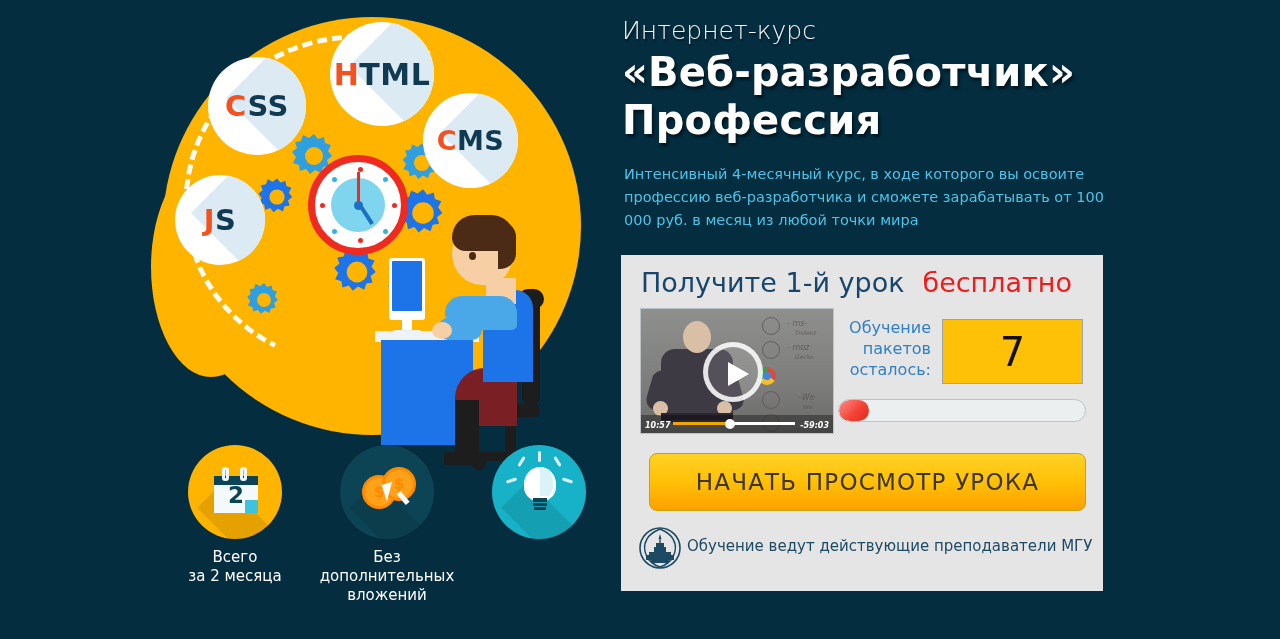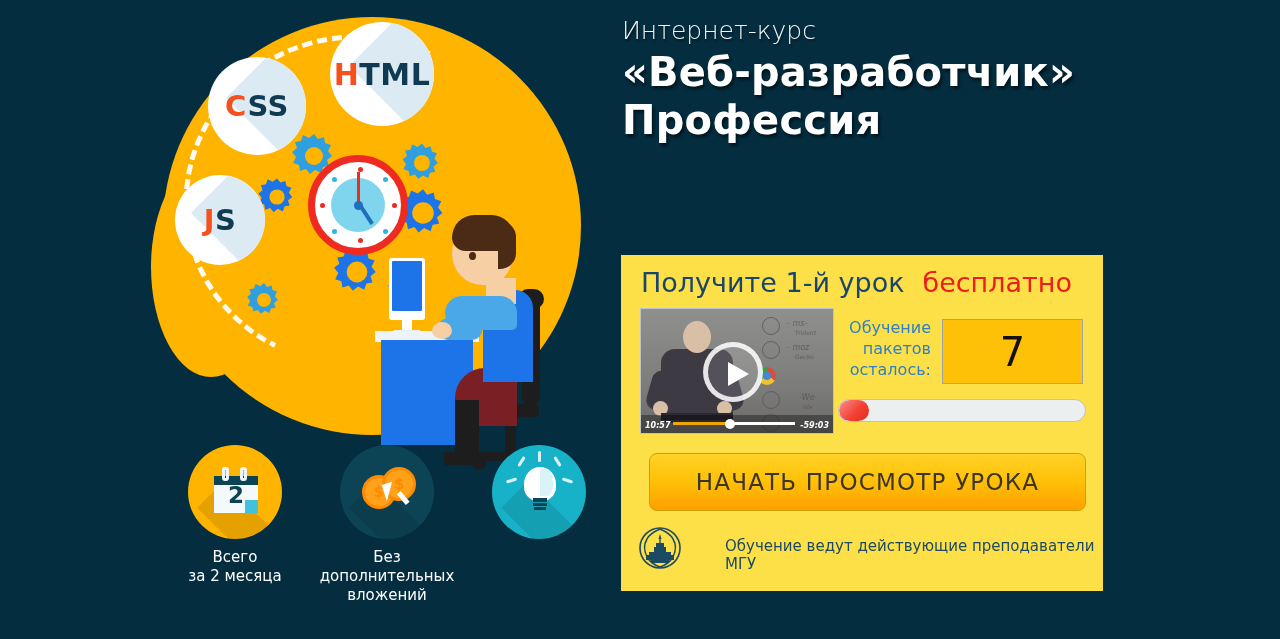--- a/index.html
+++ b/index.html
@@ -225,21 +225,21 @@
     text-shadow: 2px 3px 3px rgba(0,0,0,.5);
   }
   .lede {
     position:absolute; left:4px; top:163px; width:500px;
     font-size:14.5px; line-height:23px; color:#4fc3e8;
   }
 
   
   .panel{
     position:absolute; left:1px; top:255px; width:482px; height:336px;
-    background:#fde047;
+    background:#e5e5e5;
   }
   .panel-h{
     position:absolute; left:20px; top:12px; font-size:27px; color:#17456e; white-space:nowrap;
   }
   .panel-h .free{ color:#ee1c1c; margin-left:18px; }
 
   .video{
     position:absolute; left:19px; top:53px; width:194px; height:126px;
     background:#6e6e6e; overflow:hidden; border:1px solid #b9c3c8;font-style:italic;
   }
@@ -296,21 +296,21 @@
     border-radius:8px; border:1px solid #cfa000;
     background: linear-gradient(180deg,#ffd227 0%, #ffc107 48%, #ffa000 100%);
     color:#3c3528; font-size:23px; letter-spacing:1.2px;
     display:flex; align-items:center; justify-content:center;
     cursor:pointer;
   }
 
   .mgu{ position:absolute; left:18px; top:272px; width:42px; height:42px; }
   .mgu svg{ display:block; }
   .mgu-text{
-    position:absolute; left:66px; top:282px; font-size:15px; color:#1d4a63;margin-left:38px;
+    position:absolute; left:66px; top:282px; font-size:15px; color:#1d4a63;
   }
 </style>
 </head>
 <body>
 
 <div class="page">
 
   <div class="illustration">
     <div class="yellow-blob"></div>
     <div class="dash-arc"></div>
@@ -400,20 +400,24 @@
     <div class="hair"></div>
     <div class="eye"></div>
 
     <div class="bubble" id="b-css">
       <div class="shine"></div>
       <span class="txt"><em>C</em><span>SS</span></span>
     </div>
     <div class="bubble" id="b-html">
       <div class="shine"></div>
       <span class="txt"><em>H</em><span>TML</span></span>
+    </div>
+    <div class="bubble" id="b-cms">
+      <div class="shine"></div>
+      <span class="txt"><em>C</em><span>MS</span></span>
     </div>
     <div class="bubble" id="b-js">
       <div class="shine"></div>
       <span class="txt"><em>J</em><span>S</span></span>
     </div>
   </div>
 
   <div class="features">
 
     <div class="feature" id="f1">
@@ -469,20 +473,21 @@
     </div>
   </div>
 
   <div class="right">
 
     <div class="eyebrow">Интернет-курс</div>
     <div class="title">
       <div>«Веб-разработчик»</div>
       <div>Профессия</div>
     </div>
+    <div class="lede">Интенсивный 4-месячный курс, в ходе которого вы освоите профессию веб-разработчика и сможете зарабатывать от 100 000 руб. в месяц из любой точки мира</div>
 
     <div class="panel">
 
       <div class="panel-h">
         <span>Получите 1-й урок</span><span class="free">бесплатно</span>
       </div>
 
       <div class="video">
         <div class="wall"></div>
         <div class="person-arm1"></div>

